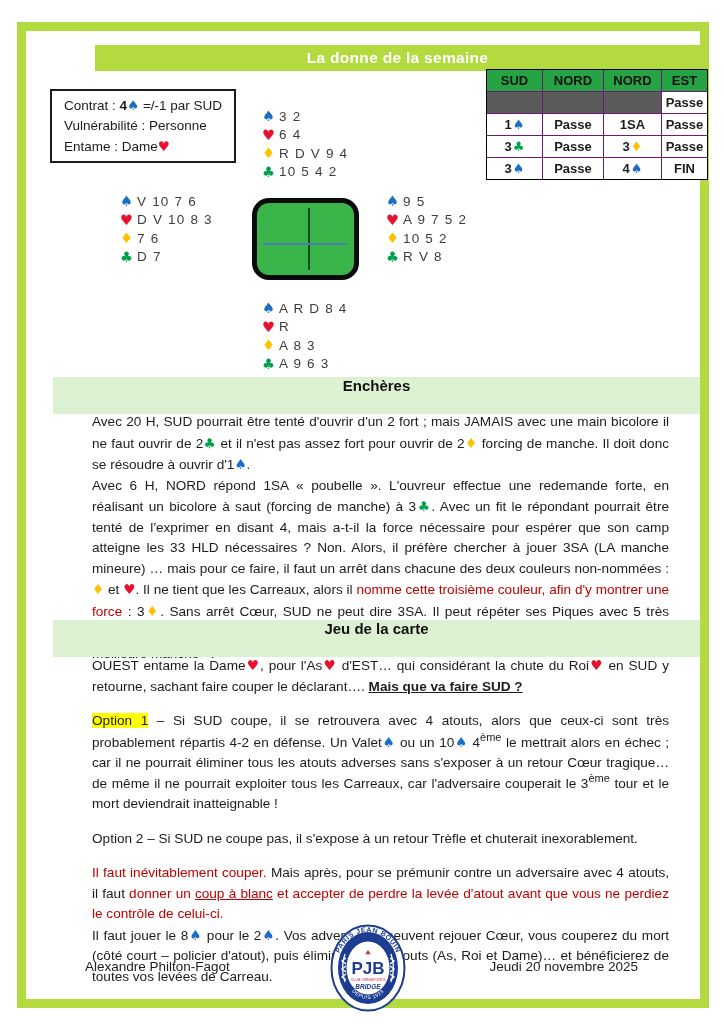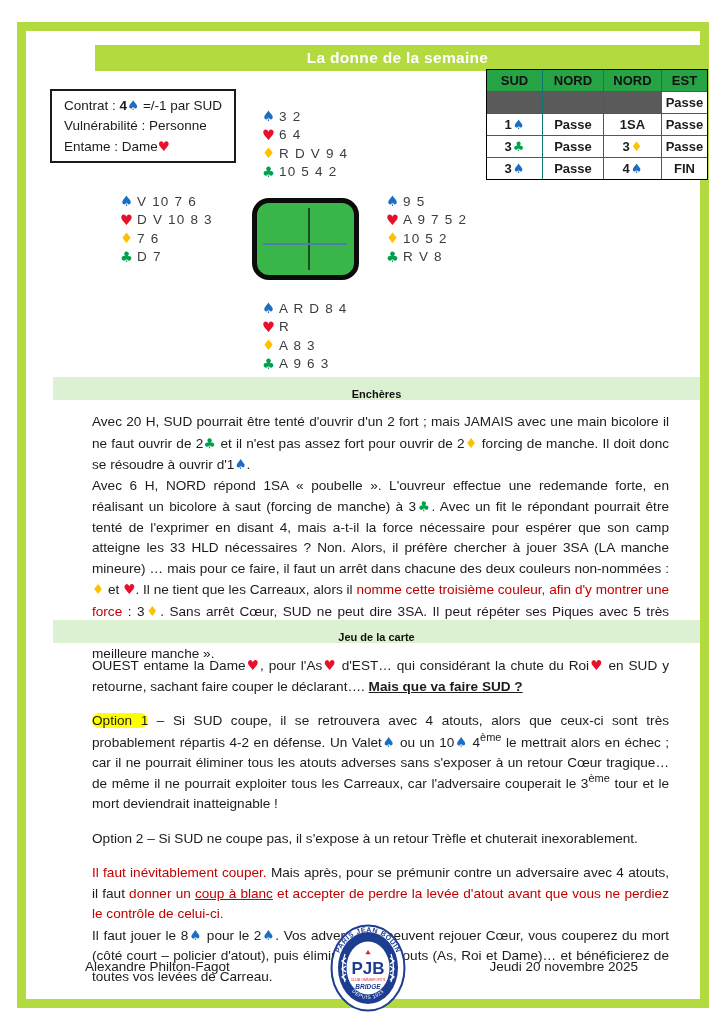--- a/index.html
+++ b/index.html
@@ -19,63 +19,63 @@
   }
   .contract-box {
     position:absolute; left:24px; top:58px; width:186px; box-sizing:border-box;
     border:2px solid #1a1a1a; padding:4px 4px 4px 12px; font-size:13.5px; background:#fff;
   }
   .contract-box p { margin:0; line-height:20px; white-space:nowrap; text-align:left; }
 
   .bid-table {
     position:absolute; left:460px; top:38px;
     display:grid; grid-template-columns:55px 60px 57px 45px; grid-auto-rows:21px;
-    background:#0f766e; border:1px solid #000; gap:1px;
+    background:#701a75; border:1px solid #000; gap:1px;
     font-size:13px; font-weight:bold;
   }
   .bid-cell { background:#fff; display:flex; align-items:center; justify-content:center; gap:1px; }
   .bid-cell.head { background:var(--table-header-green); color:#111; }
   .bid-cell.gray { background:var(--table-gray); }
 
   .hand { position:absolute; font-size:13.5px; }
   .hand-row { display:flex; align-items:center; height:18.5px; }
   .hand-row .suit { width:17px; font-size:14.5px; }
   .hand-row .cards { font-weight:400; color:#3d3d3d; letter-spacing:1.2px; }
 
   .table-graphic {
     position:absolute; left:226px; top:167px; width:107px; height:82px;
     background:var(--card-table-green); border:5px solid #0b0b0b; border-radius:17px;
     box-sizing:border-box;
   }
   .cross-v { position:absolute; left:53%; top:7%; width:2px; height:86%; background:#17501f; }
   .cross-h { position:absolute; top:55%; left:6%; height:2px; width:87%; background:#4a7fae; }
 
   .band {
-    position:absolute; left:27px; right:0; height:23px; background:var(--band-green);
-    display:flex; align-items:flex-end; justify-content:center;
-    font-weight:bold; font-size:11px; color:#111;
+    position:absolute; left:27px; right:0; height:37px; background:var(--band-green);
+    display:flex; align-items:flex-start; justify-content:center;
+    font-weight:bold; font-size:15px; color:#111;
   }
   .band-encheres { top:346px; }
   .band-jeu { top:589px; }
 
   .textblock {
     position:absolute; left:66px; width:577px;
     font-size:13.6px; line-height:20.5px; text-align:justify;
   }
   .encheres-text { top:381px; }
   .jeu-text { top:624px; }
   .textblock p { margin:0 0 14px 0; }
   .encheres-text p { margin:0; }
   .textblock p.no-gap { margin-bottom:0; }
   .jeu-text p:last-child { margin-bottom:0; }
 
   .red { color:var(--red-text); }
   .bold { font-weight:bold; }
   .underline { text-decoration:underline; }
-  .highlight { background:var(--highlight-yellow);border-radius:7px; }
+  .highlight { background:var(--highlight-yellow); }
   sup { font-size:11px; line-height:0; }
 
   .suit { font-family:"DejaVu Sans", sans-serif; }
   .suit-spade { color:var(--suit-spade); }
   .suit-heart { color:var(--suit-heart); }
   .suit-diamond { color:var(--suit-diamond); }
   .suit-club { color:var(--suit-club); }
 
   .footer-author { position:absolute; left:59px; top:928px; font-size:13.5px; }
   .footer-date { position:absolute; right:62px; top:928px; font-size:13.5px; }

